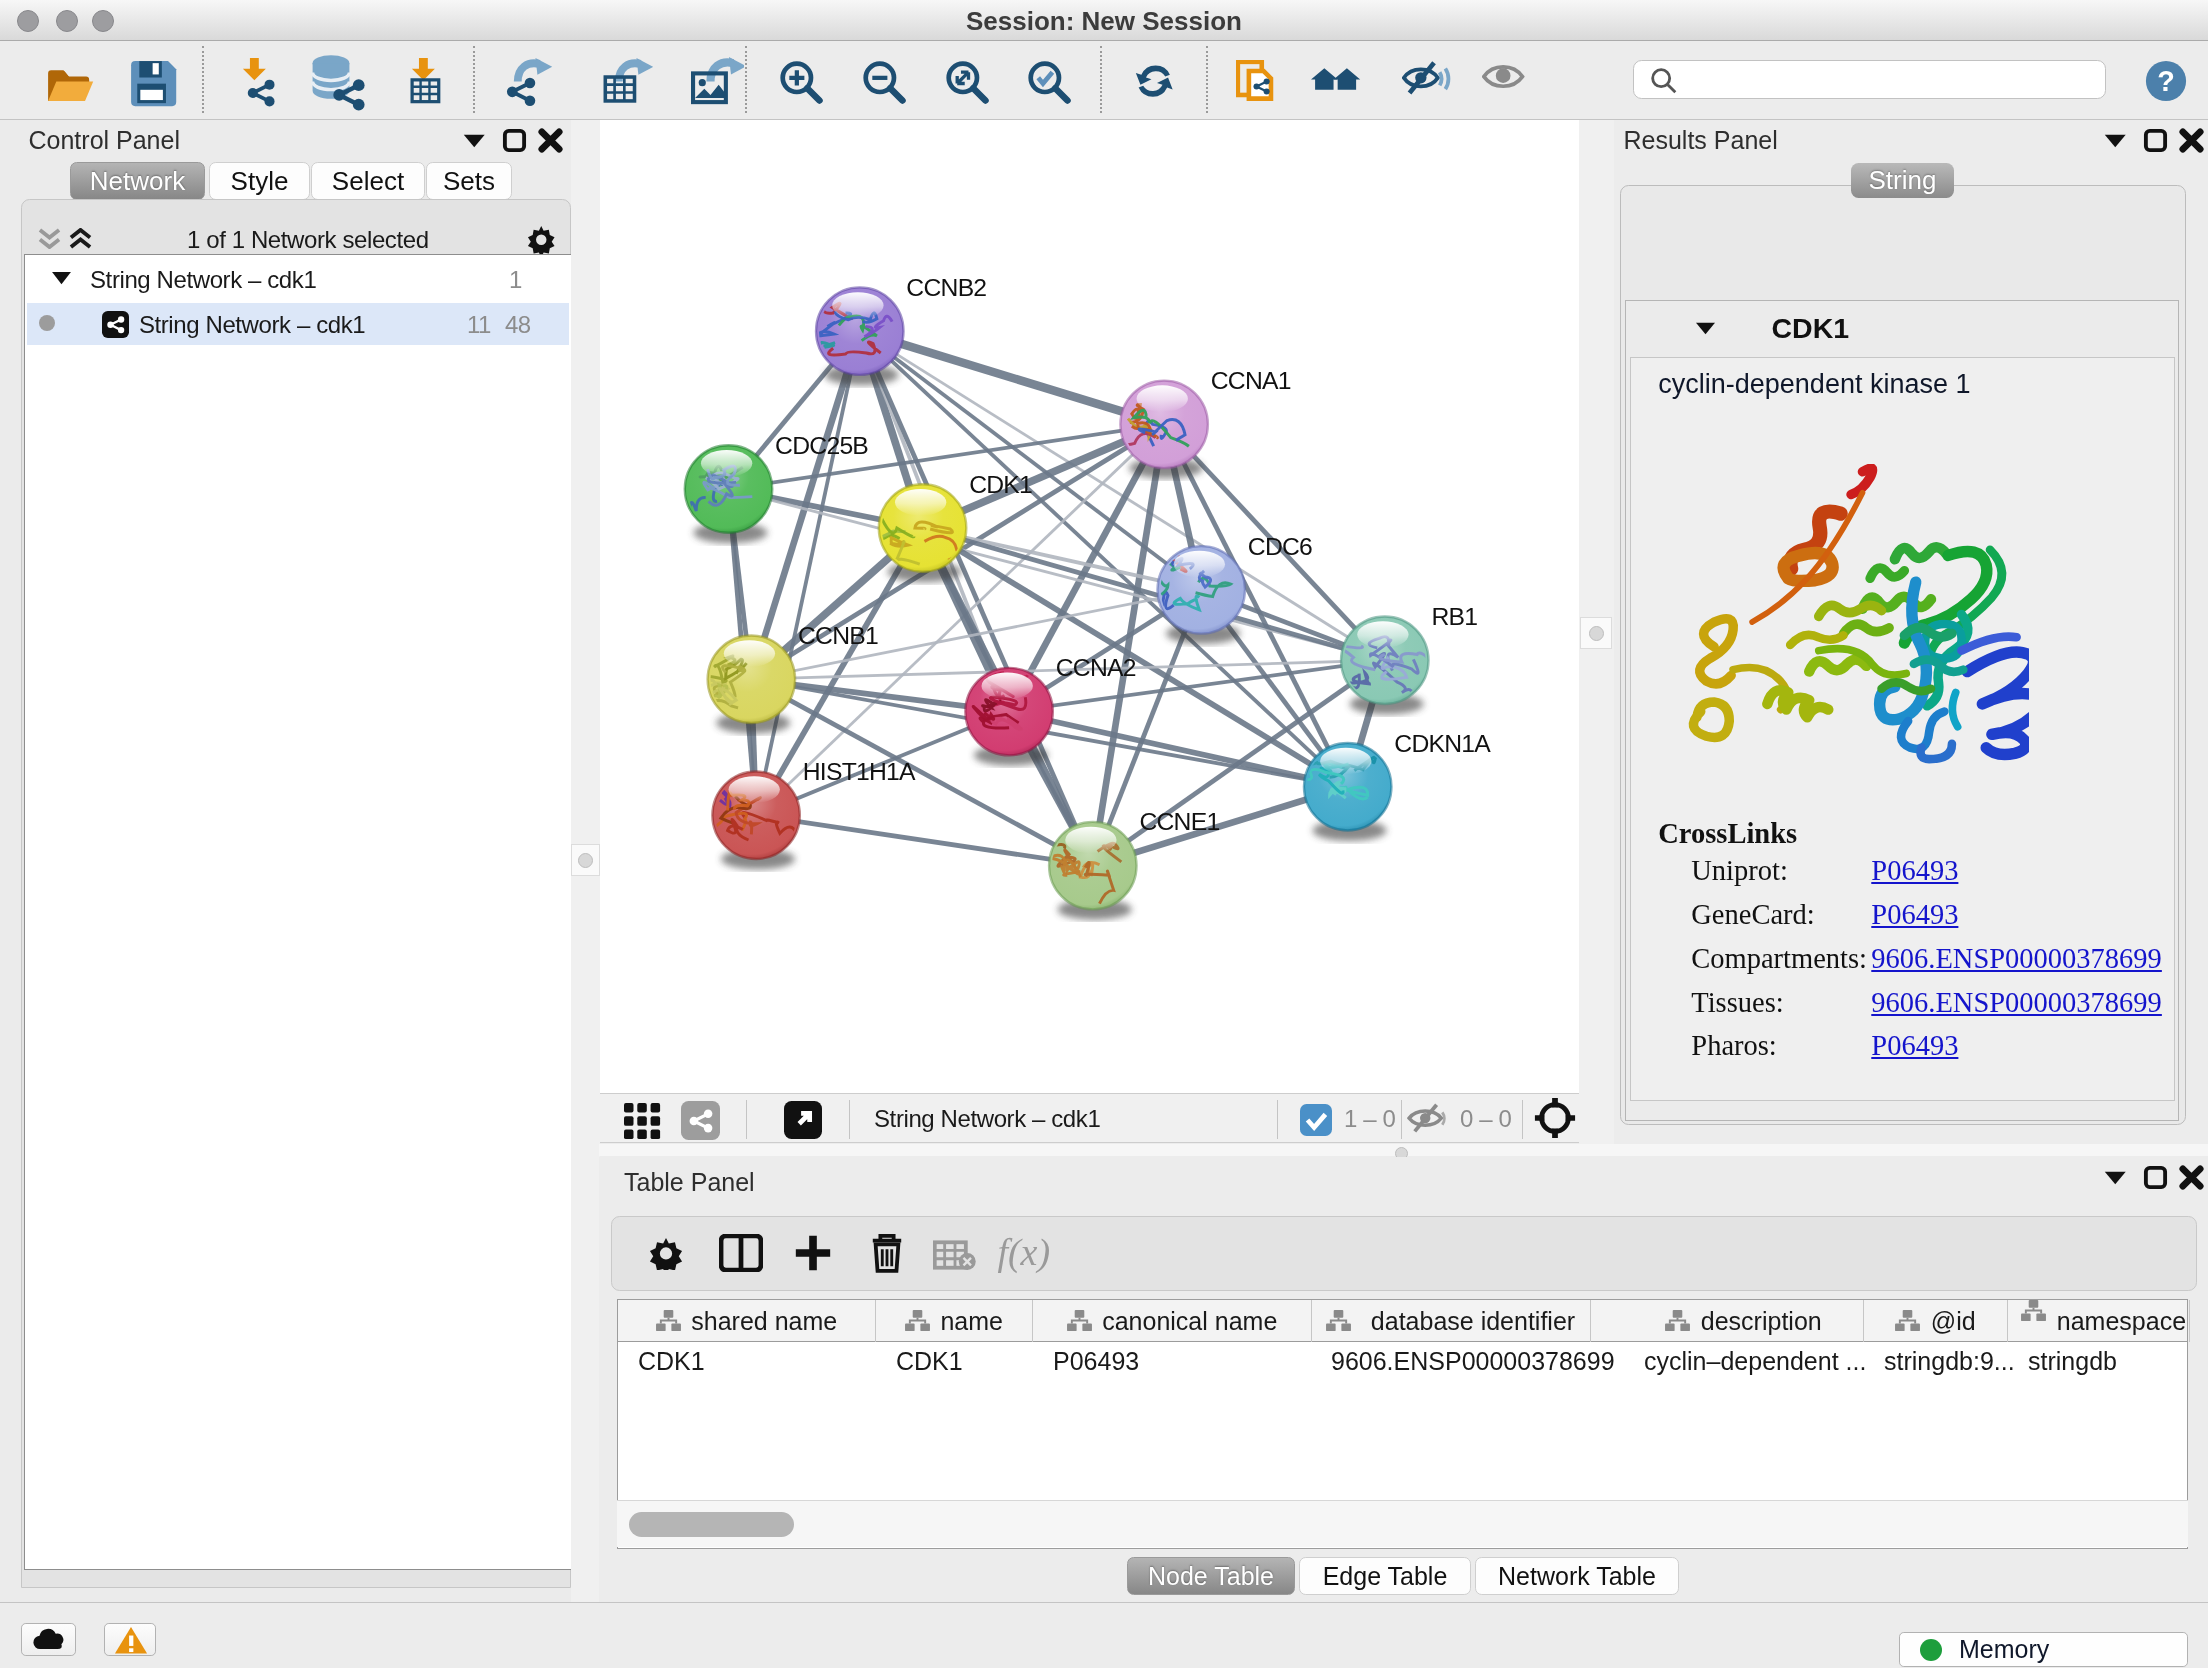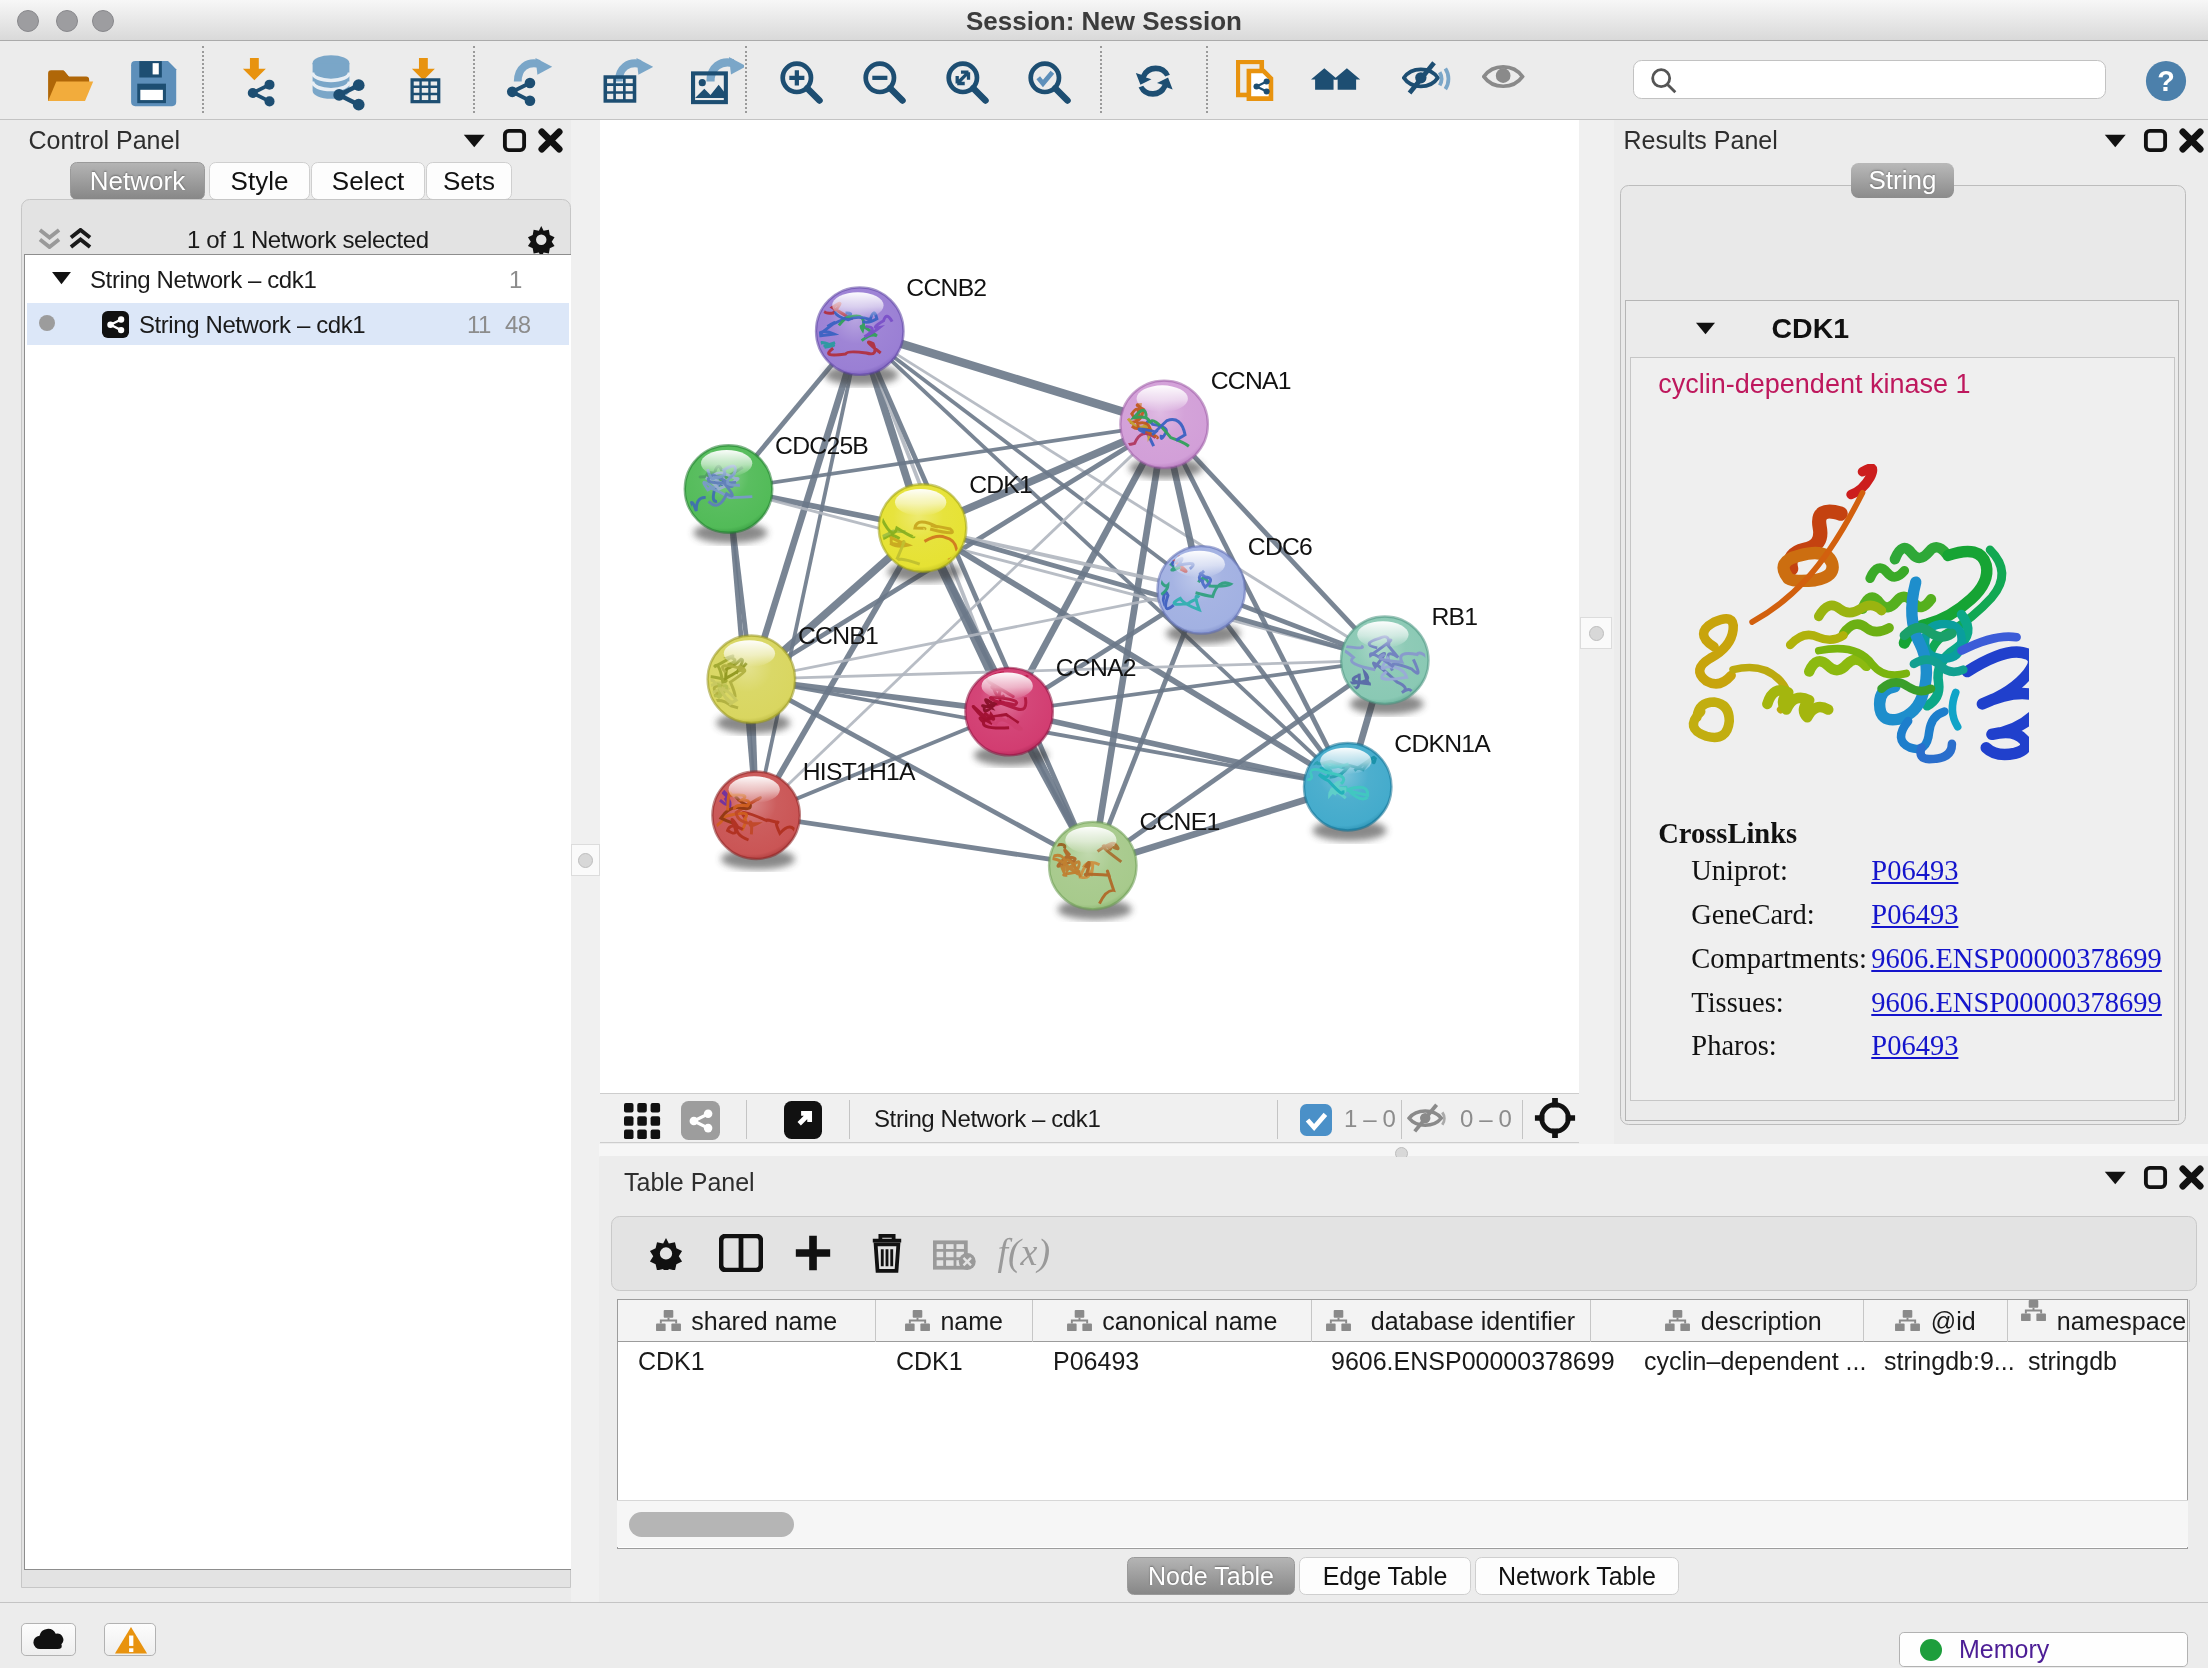--- a/index.html
+++ b/index.html
@@ -51,21 +51,21 @@
 #tblhdr{left:0;top:0;width:100%;height:42px;background:#f3f3f3;border-bottom:1.9px solid #9c9c9c}
 .hcell{position:absolute;top:0;height:42px;border-right:1px solid #c6c6c6;font-size:25px;color:#1a1a1a;text-align:center;line-height:42px}
 .dcell{position:absolute;top:42px;height:38px;font-size:25px;color:#1a1a1a;line-height:38px;padding-left:20px;white-space:nowrap}
 #tscroll{left:18px;top:343px;width:1571px;height:47px;background:#f6f6f6;border-top:1px solid #d7d7d7}
 #tthumb{left:12.4px;top:10.5px;width:165px;height:25px;background:#b5b5b5;border-radius:12.4px}
 .btab{position:absolute;top:400px;height:38px;border:1px solid #cfcfcf;border-radius:6.7px;background:#fdfdfd;color:#111;font-size:25px;text-align:center;line-height:36px}
 .btab.tabsel{background:linear-gradient(#b4b4b4,#878787);color:#fff;border:1px solid #9a9a9a}
 
 #sb{left:0;top:1602px;width:2208px;height:67px;background:#ececec;border-top:1px solid #c4c4c4}
 .sbtn{position:absolute;background:linear-gradient(#fdfdfd,#eee);border:1px solid #b2b2b2;border-radius:4.8px}
-#memory{left:1899px;top:28.5px;width:289px;height:35px;background:#fefefe;border:1px solid #b2b2b2;border-radius:4.8px;font-size:25px;color:#4c1d95}
+#memory{left:1899px;top:28.5px;width:289px;height:35px;background:#fefefe;border:1px solid #b2b2b2;border-radius:4.8px;font-size:25px;color:#0f172a}
 </style></head>
 <body>
 <div class="abs" id="titlebar">
     <div class="abs light" style="left:17px"></div>
     <div class="abs light" style="left:56px"></div>
     <div class="abs light" style="left:92px"></div>
     <div class="abs" id="title">Session: New Session</div>
   </div>
 <div class="abs" id="toolbar">
     <svg class="abs" style="left:44px;top:16px" width="53" height="53" viewBox="0 0 56 56">
@@ -674,21 +674,21 @@
       <path d="M5 5 L23 23 M23 5 L5 23" stroke="#111" stroke-width="7" stroke-linecap="round"></path>
     </svg>
     <div class="abs" id="stringtab">String</div>
     <div class="abs" id="rpbox">
       <div class="abs" id="rpboxb">
         <svg class="abs" style="left:67px;top:19px" width="25" height="19" viewBox="0 0 26 20">
           <path d="M3 3 h20 l-10 12 z" fill="#111"></path>
         </svg>
         <div class="abs" id="cdk1hdr" style="left:145px;top:11.4px">CDK1</div>
         <div class="abs" id="rpcontent">
-          <div class="abs" style="left:27px;top:10.5px;font-size:27px;color:#be185d">cyclin-dependent kinase 1</div>
+          <div class="abs" style="left:27px;top:10.5px;font-size:27px;color:#0f172a">cyclin-dependent kinase 1</div>
           <svg class="abs" style="left:45px;top:106px" width="353" height="300" viewBox="0 0 371 315">
 <g fill="none" stroke-linecap="round" stroke-linejoin="round">
 <path d="M196 8 q16 -10 8 6 q-8 14 -20 18" stroke="#cc1d1d" stroke-width="10"></path>
 <path d="M173 52 q-26 -8 -22 14 q4 20 -16 24 q-18 4 -14 20" stroke="#c44210" stroke-width="15"></path>
 <path d="M118 120 q-14 -18 12 -24 q28 -8 34 8 q4 14 -18 18 q-22 2 -28 -2" stroke="#cc6e10" stroke-width="13"></path>
 <path d="M196 30 q-30 60 -60 92 q-24 26 -56 44" stroke="#d2600e" stroke-width="6"></path>
 <path d="M40 192 q-22 -14 0 -26 q22 -10 20 8 q-2 18 -24 30 q-20 12 -4 24 q14 8 26 -6" stroke="#c8a40c" stroke-width="10"></path>
 <path d="M26 260 q-18 18 6 26 q22 6 24 -16 q0 -18 -16 -20 q-16 0 -18 16" stroke="#c2ae10" stroke-width="10"></path>
 <path d="M60 216 q32 -8 50 12 q14 16 0 30" stroke="#bcaa10" stroke-width="8"></path>
 <path d="M96 252 q6 -20 22 -12 q-10 10 -2 18 q8 -18 24 -10 q-10 10 -2 18 q8 -16 22 -8" stroke="#a4b60e" stroke-width="11"></path>

